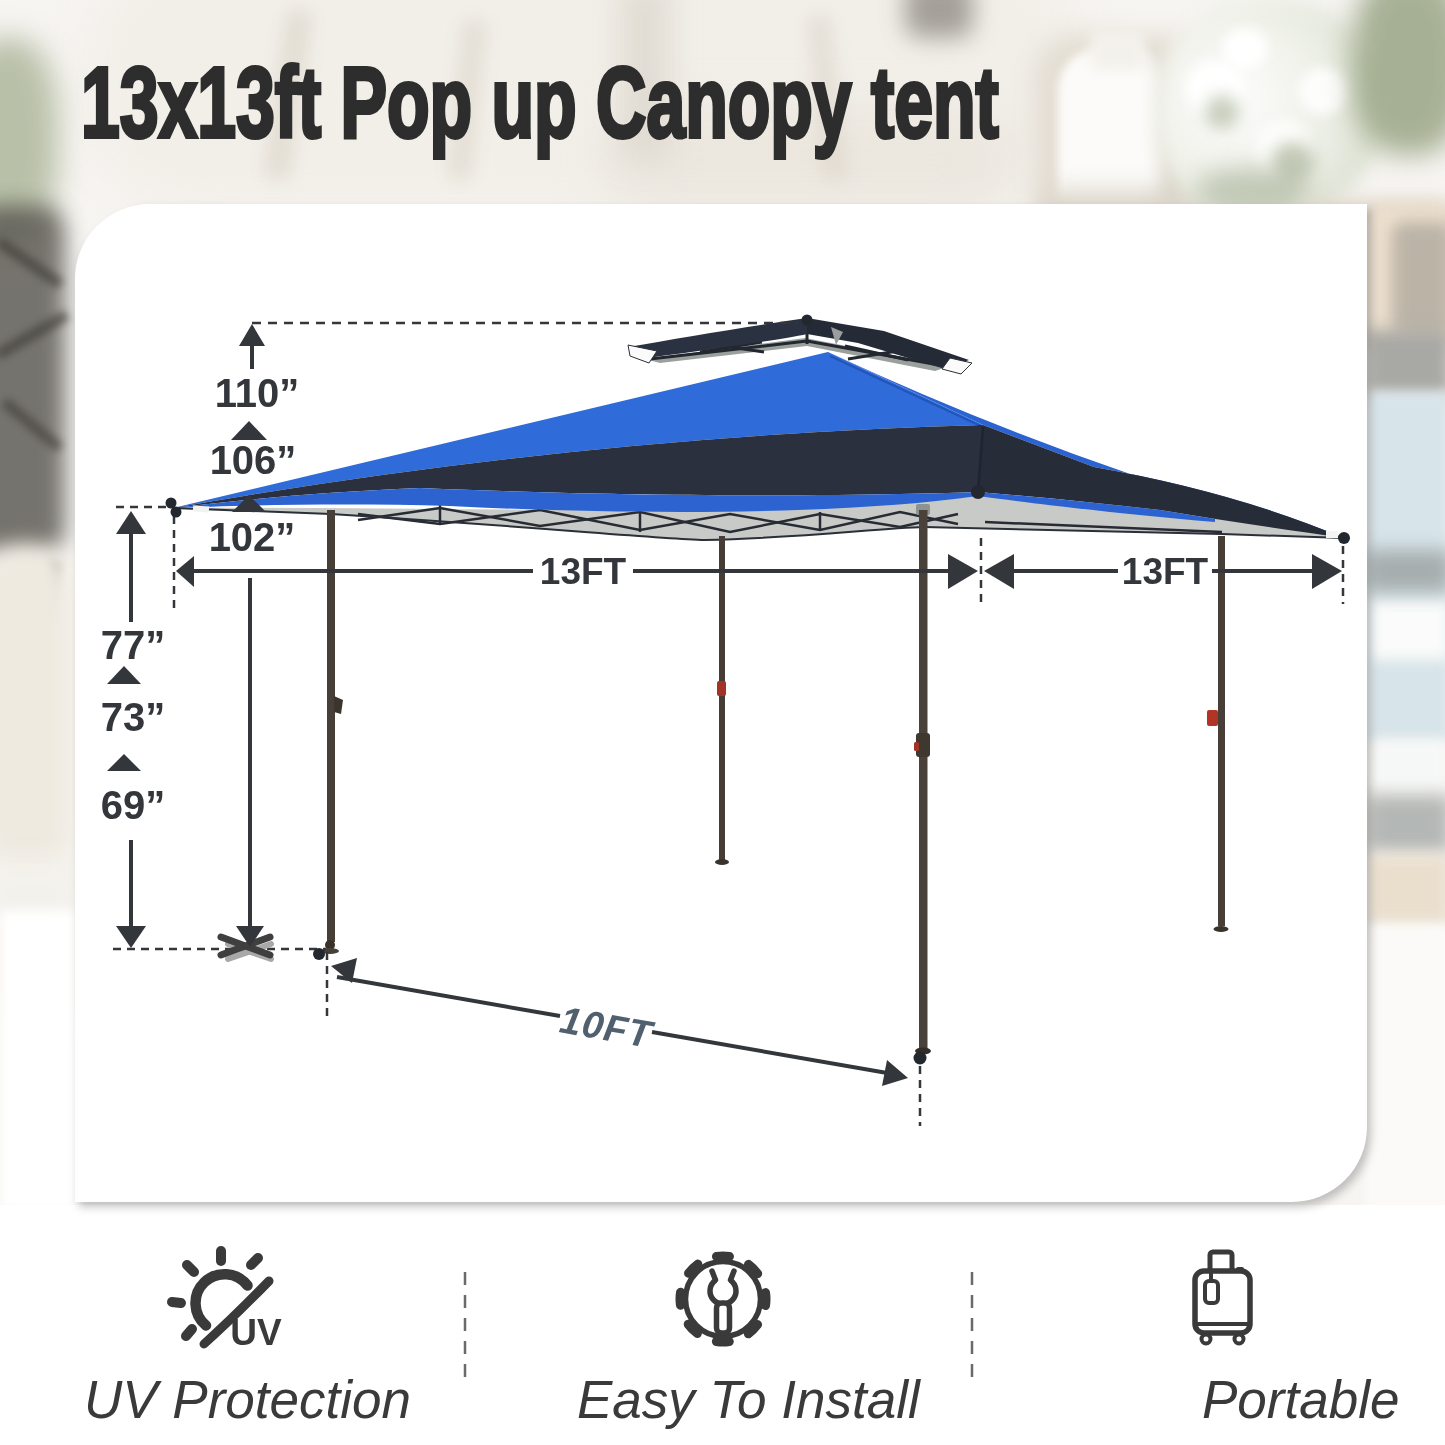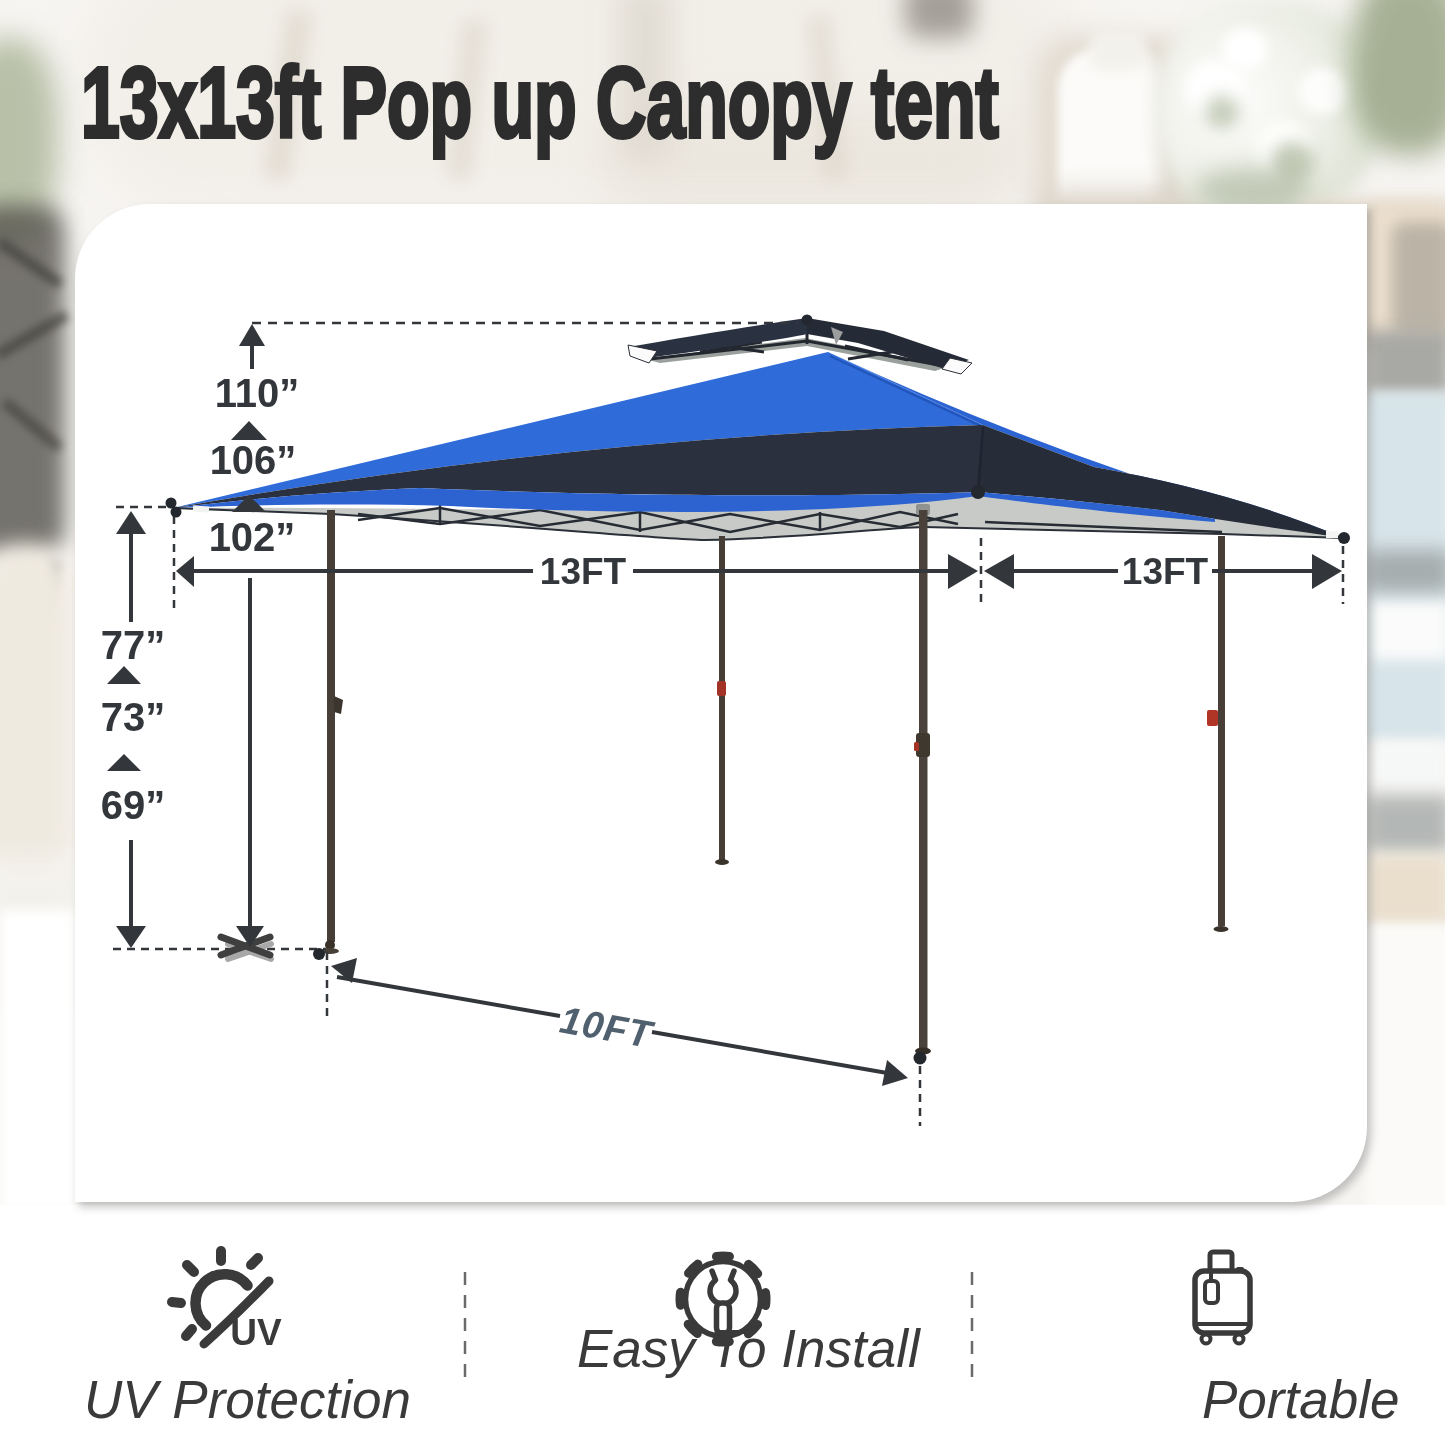--- a/index.html
+++ b/index.html
@@ -318,15 +318,15 @@
     <rect x="1205" y="76" width="13" height="22" rx="4" stroke-width="4"></rect>
     <line x1="1211" y1="76" x2="1211" y2="67" stroke-width="4"></line>
     <line x1="1196" y1="119" x2="1249" y2="119" stroke-width="4"></line>
     <circle cx="1206" cy="134" r="4.5" stroke-width="4"></circle>
     <circle cx="1239" cy="134" r="4.5" stroke-width="4"></circle>
   </g>
 </svg>
 
 <div class="feat" style="left:84px;top:1369px;">UV Protection</div>
 
-<div class="feat" style="left:577px;top:1318px;">Easy To Install</div>
+<div class="feat" style="left:577px;top:1369px;">Easy To Install</div>
 
 <div class="feat" style="left:1202px;top:1369px;">Portable</div>
 
 </body></html>

